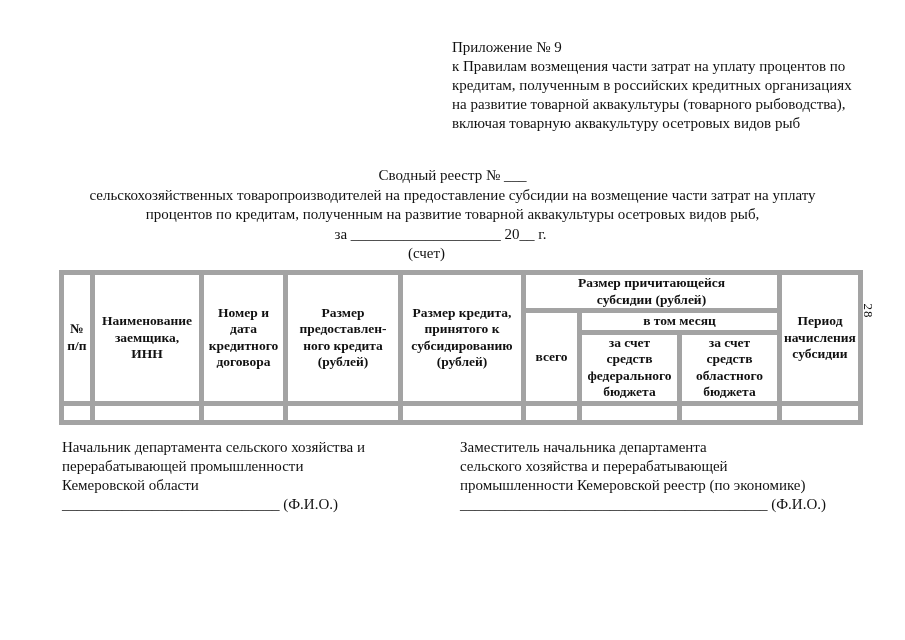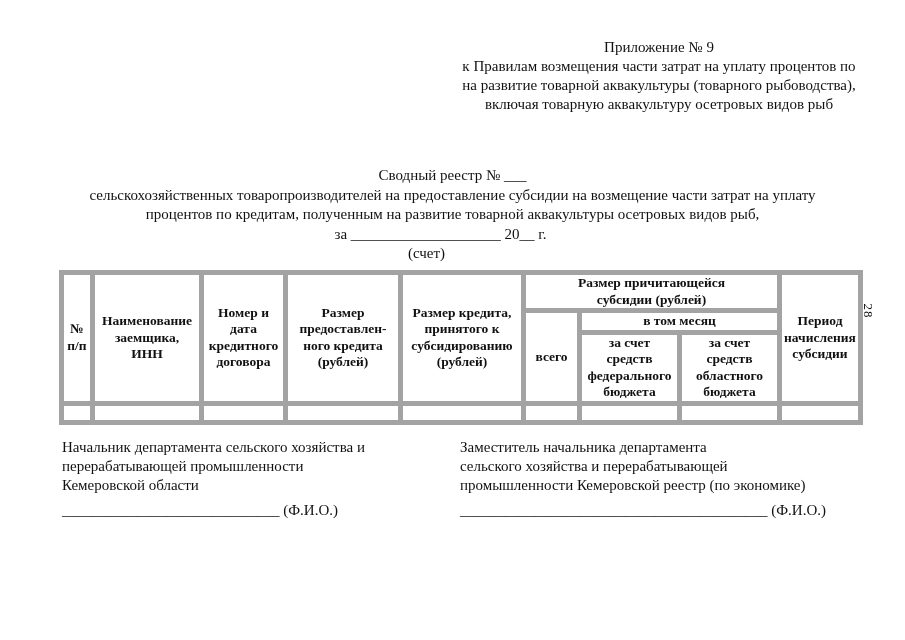--- a/index.html
+++ b/index.html
@@ -18,21 +18,20 @@
   }
 
   
   .header-note {
     position: absolute;
     left: 452px;
     top: 38px;
     width: 414px;
     font-size: 15px;
     line-height: 19px;
-    text-align: center;
   }
 
   
   .title-block {
     position: absolute;
     left: 40px;
     top: 166px;
     width: 825px;
     font-size: 15px;
     line-height: 19.5px;
@@ -78,30 +77,31 @@
 
   
   .sig-block {
     position: absolute;
     top: 438px;
     font-size: 15px;
     line-height: 19px;
   }
   .sig-left  { left: 62px;  width: 395px; }
   .sig-right { left: 460px; width: 405px; }
-  .sig-line  { white-space: nowrap; margin-top: 6px; }
+  .sig-line  { white-space: nowrap; }
 </style>
 </head>
 <body>
 
 <div class="page">
 
   <div class="header-note">
     <div>Приложение  № 9</div>
     <div>к Правилам  возмещения части затрат на уплату процентов по</div>
+    <div>кредитам, полученным в российских кредитных организациях</div>
     <div>на развитие товарной аквакультуры (товарного рыбоводства),</div>
     <div>включая товарную аквакультуру   осетровых видов рыб</div>
   </div>
 
   <div class="title-block">
     <div>Сводный реестр № ___</div>
     <div>сельскохозяйственных товаропроизводителей  на предоставление субсидии на возмещение части затрат на уплату</div>
     <div>процентов по кредитам,  полученным   на развитие товарной аквакультуры осетровых видов рыб,</div>
     <div class="title-line-period">за ____________________ 20__ г.</div>
     <div class="title-line-month">(счет)</div>

